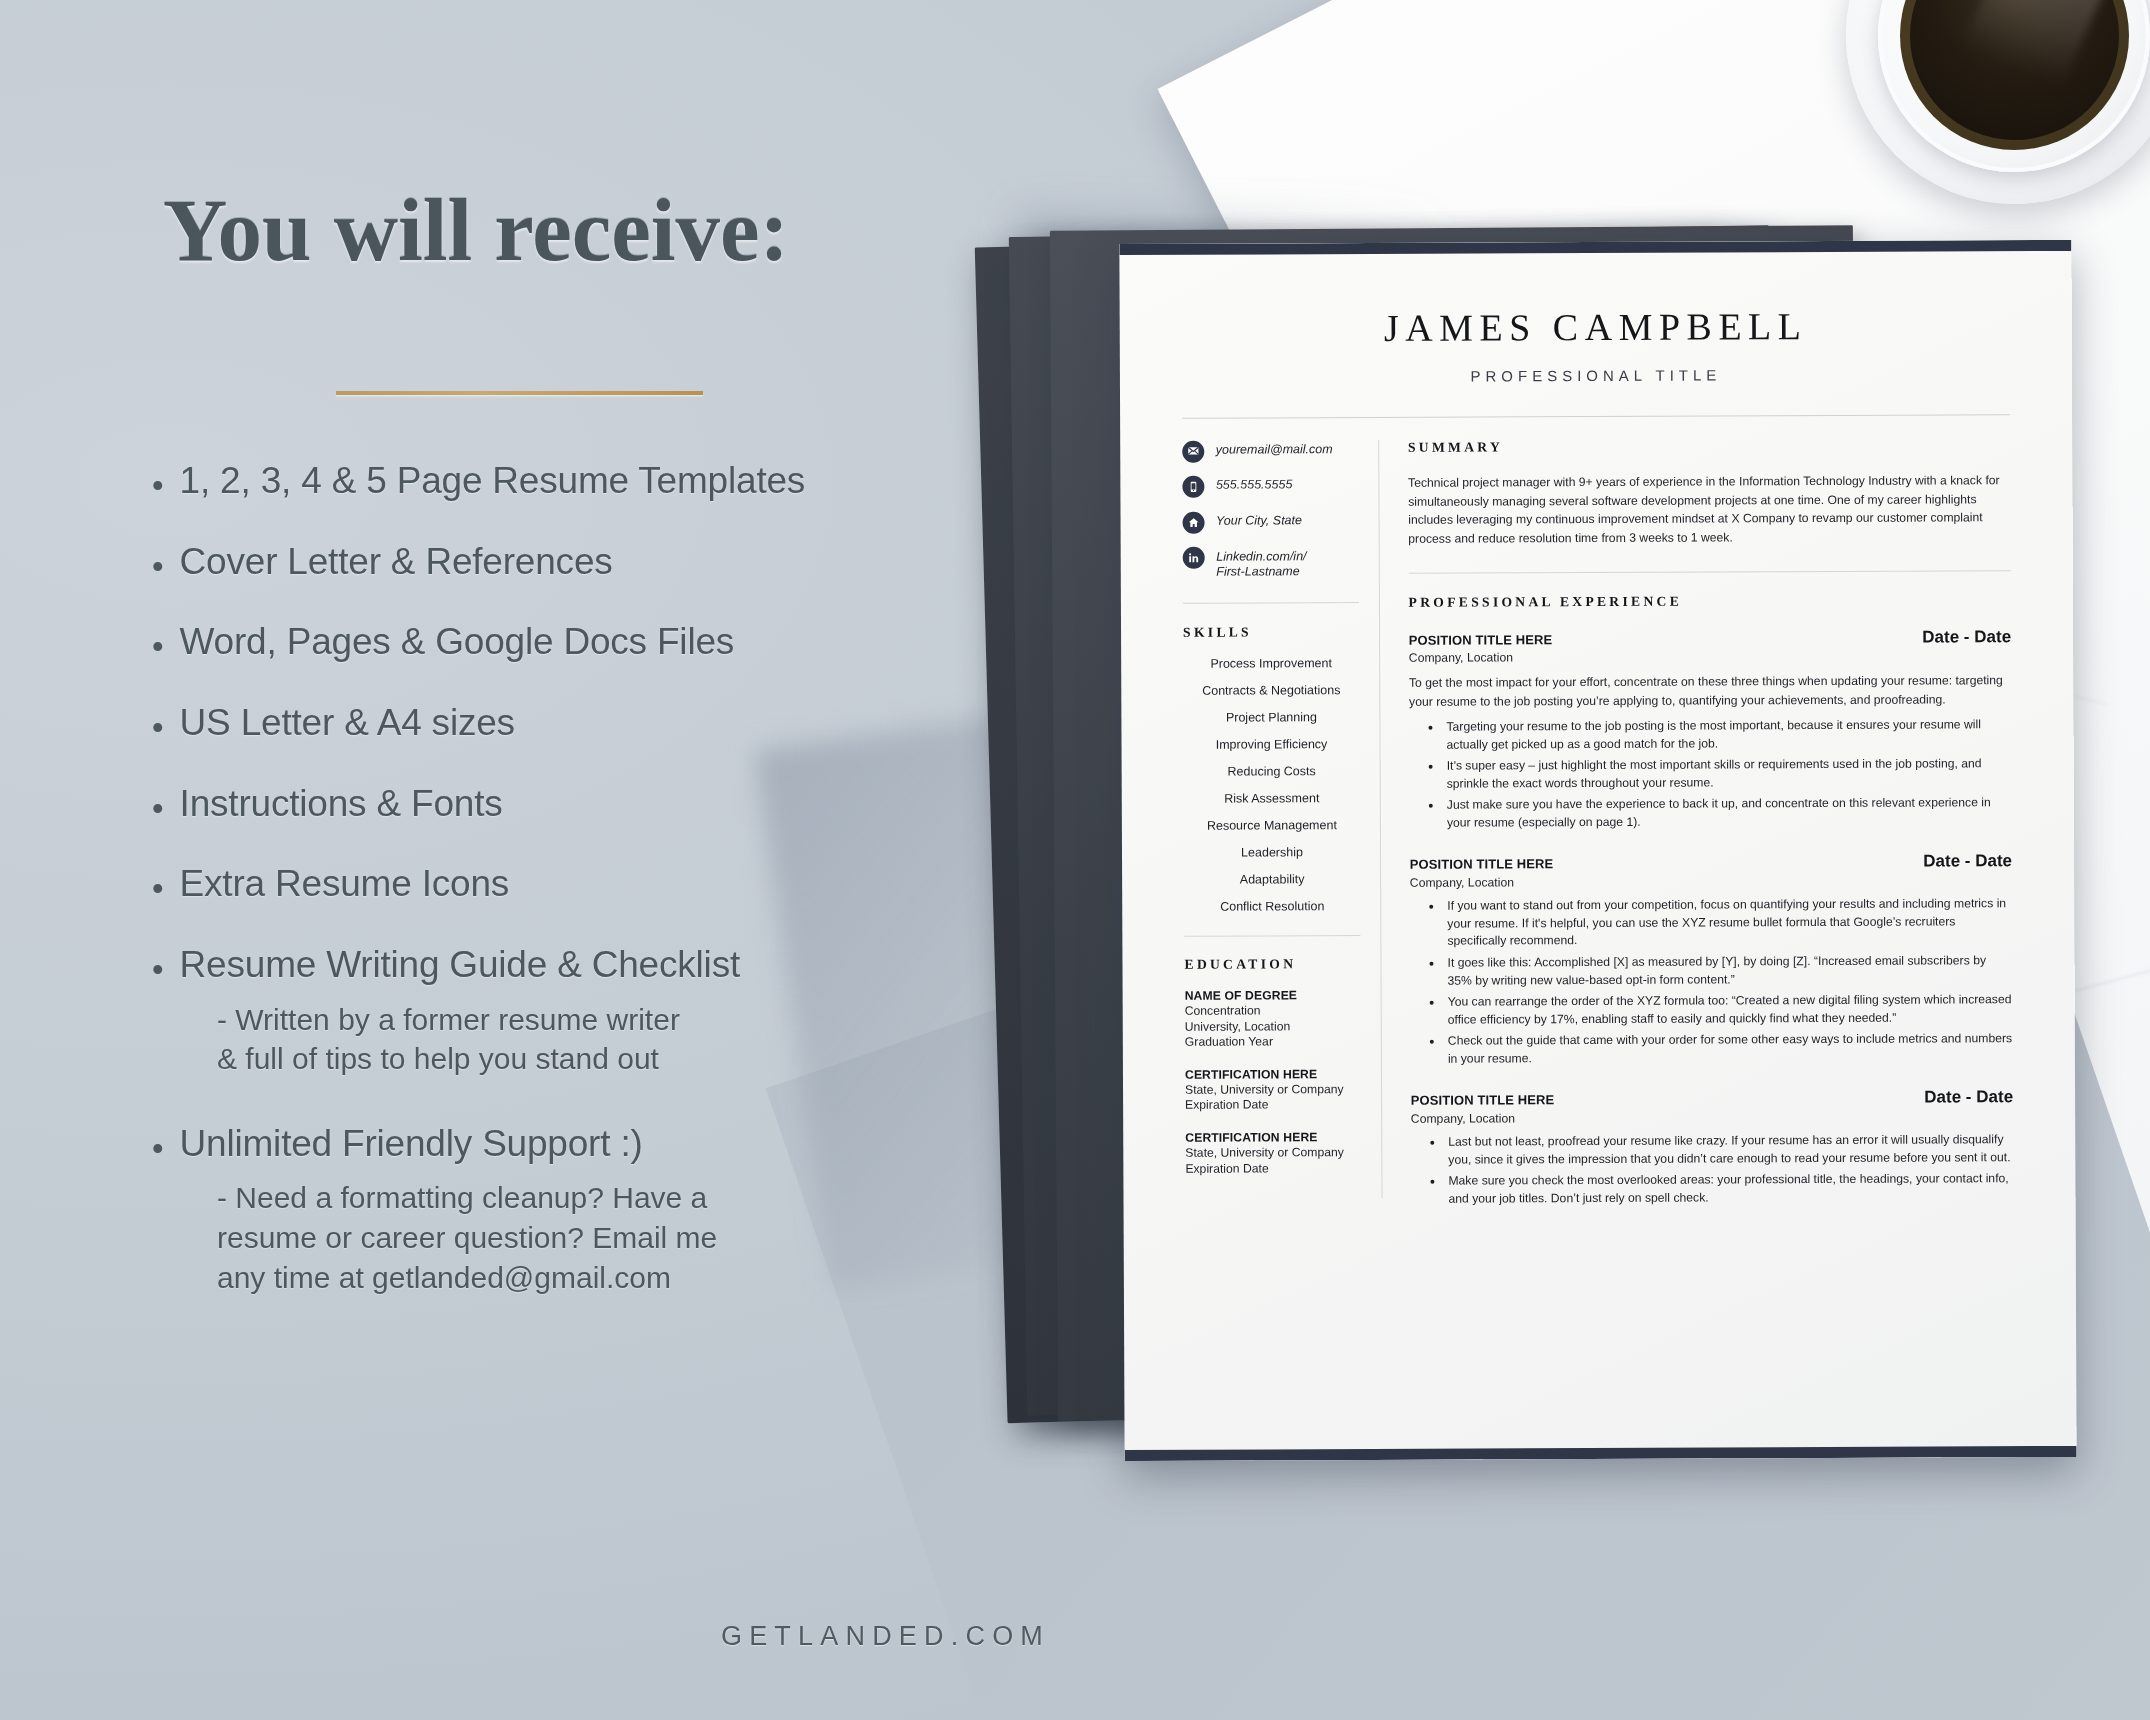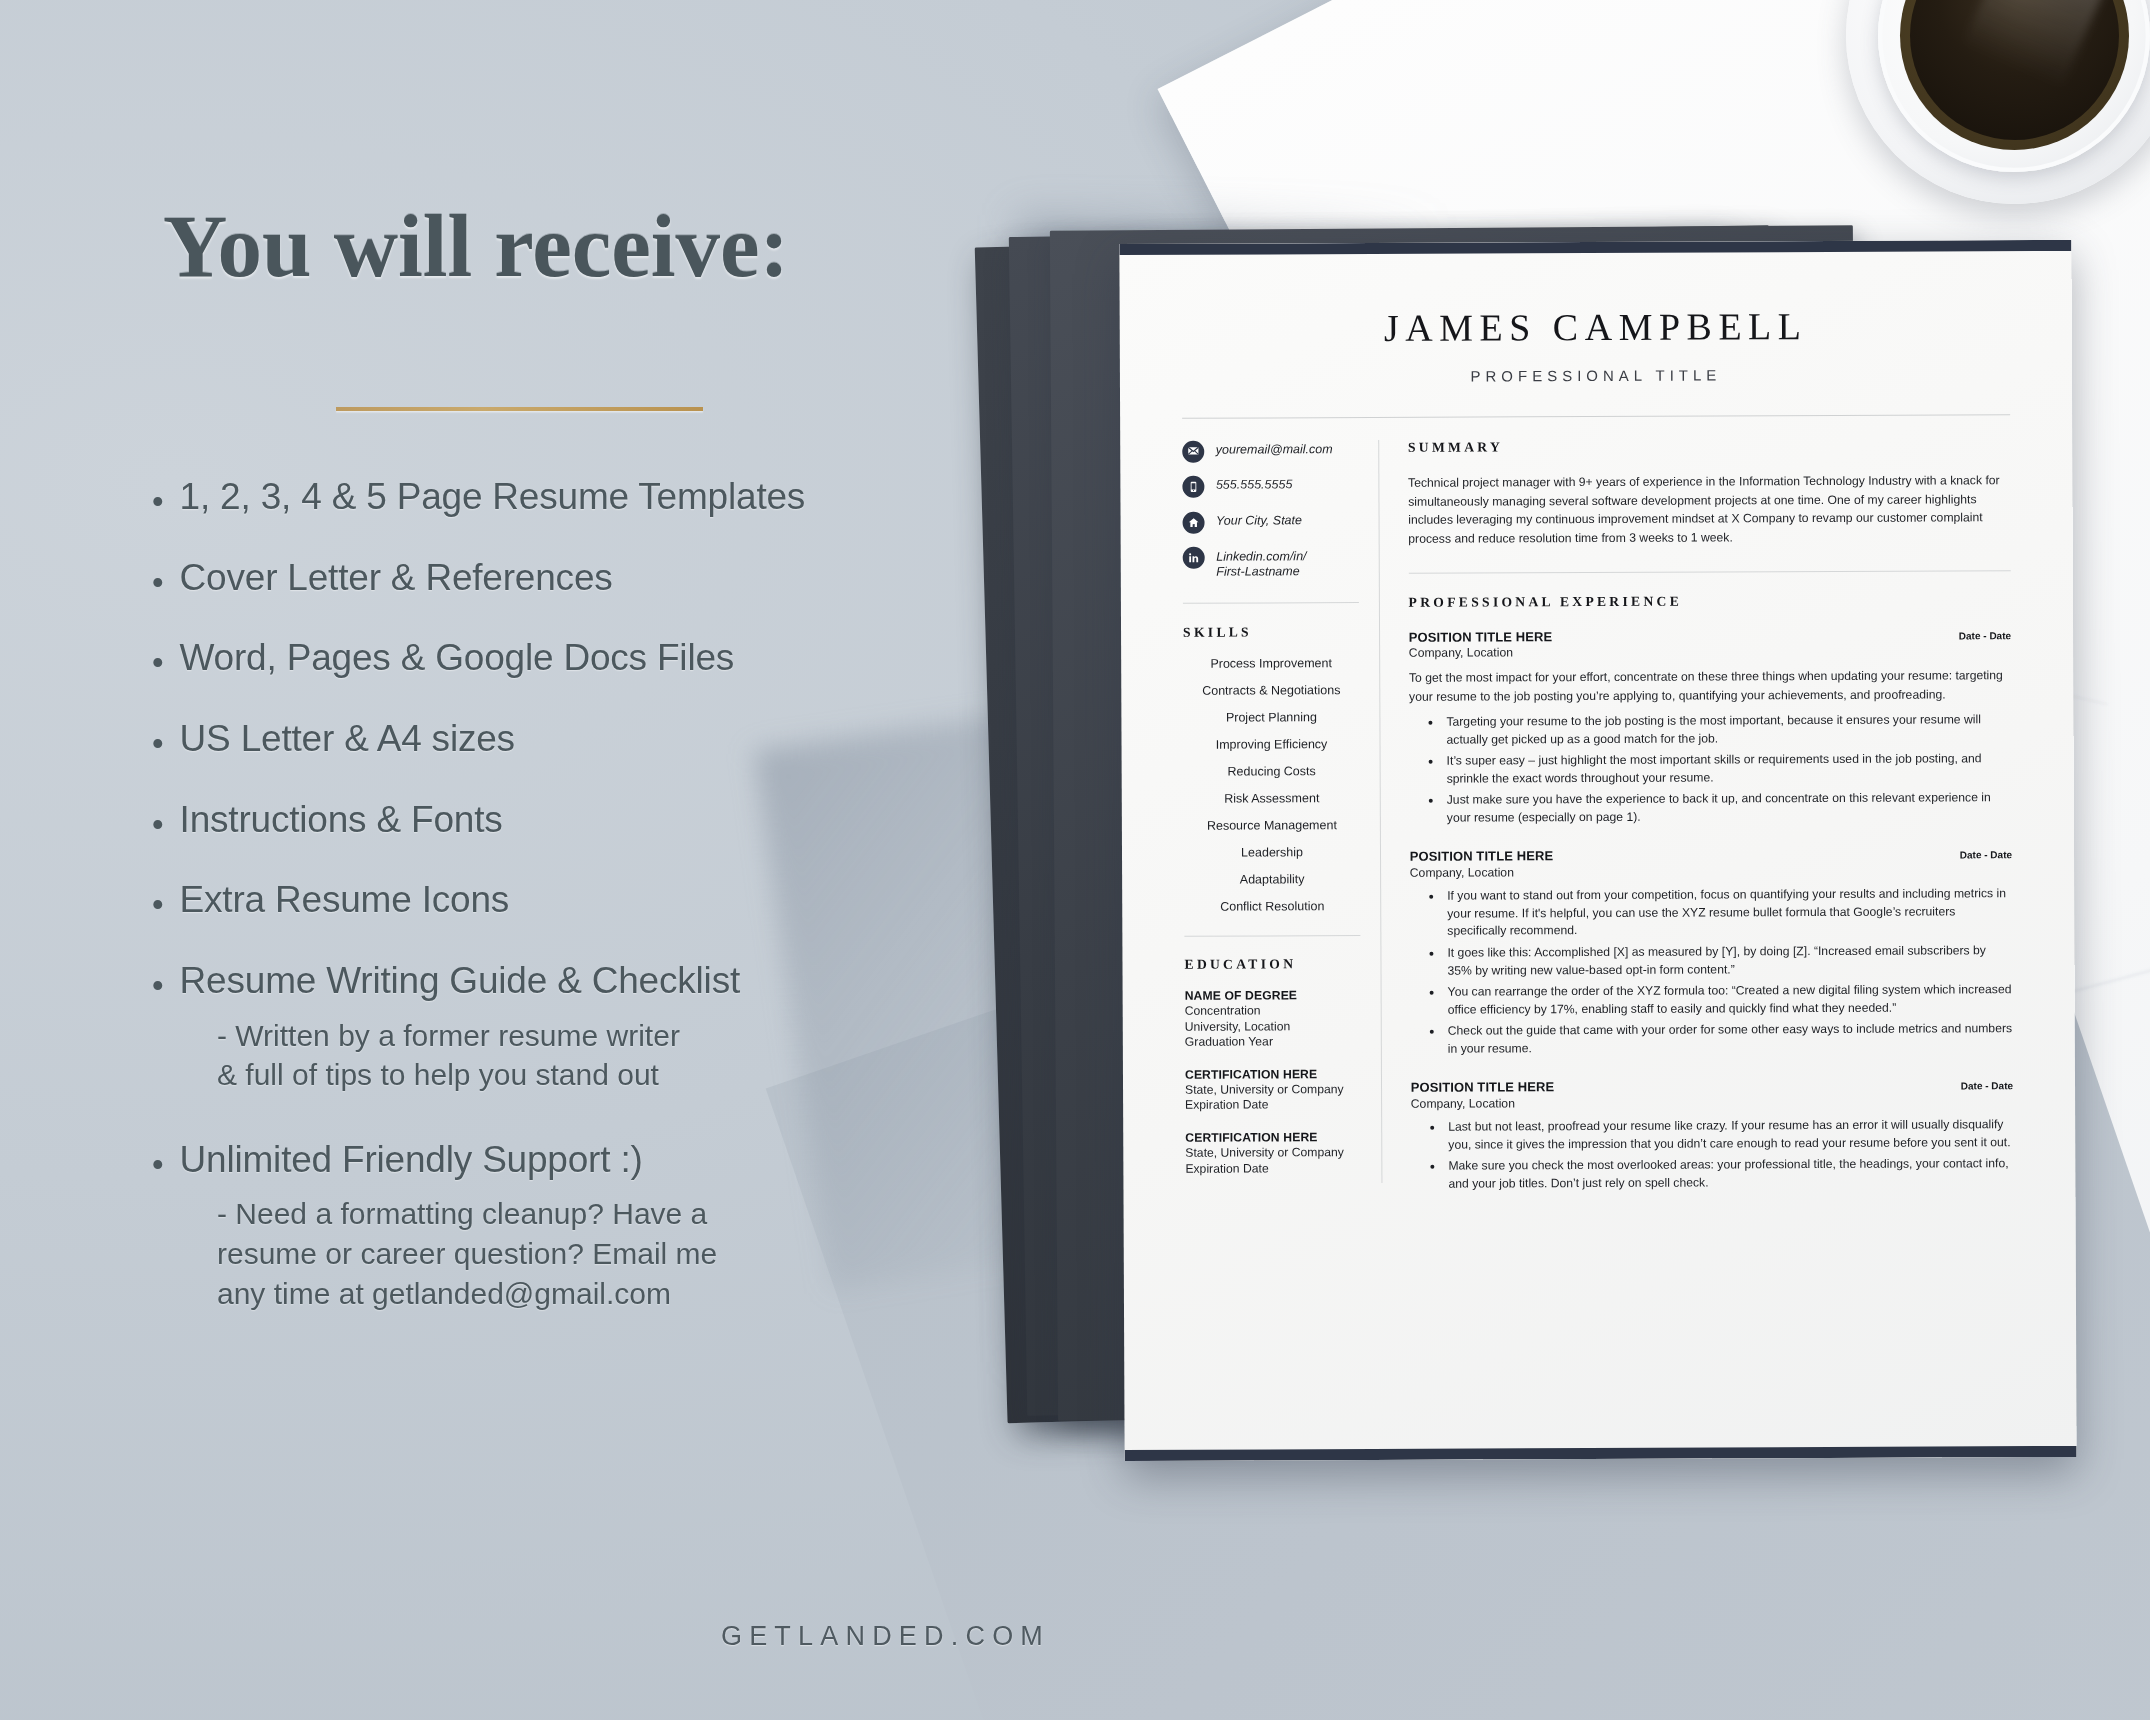--- a/index.html
+++ b/index.html
@@ -146,28 +146,28 @@
   .skill{font-size:12.5px;color:#1d1f24;margin-bottom:12px;line-height:1.2;text-align:center;}
 
   .edu-block{margin-bottom:17px;}
   .edu-title{font-size:12.2px;font-weight:700;color:#15161a;letter-spacing:0.1px;line-height:1.25;}
   .edu-line{font-size:12.2px;color:#1d1f24;line-height:1.27;}
 
   .summary-text{font-size:12.2px;line-height:1.52;color:#1d1f24;margin:0;}
   .job{margin-bottom:18.6px;}
   .job-head{display:flex;justify-content:space-between;align-items:baseline;}
   .job-title{font-size:13px;font-weight:700;color:#14161a;letter-spacing:0.1px;}
-  .job-date{font-size:10px;font-weight:700;color:#14161a;}
+  .job-date{font-size:17px;font-weight:700;color:#14161a;}
   .job-co{font-size:12.2px;color:#1d1f24;margin-top:1.4px;}
   .job-intro{font-size:12.2px;line-height:1.5;color:#1d1f24;margin-top:9.3px;}
   .job-bullets{margin:8px 0 0 0;padding-left:33px;}
   .job-bullets li{font-size:12.2px;line-height:1.46;color:#1d1f24;margin-bottom:3.6px;padding-left:4.3px;}
 
   
-  .promo{position:absolute;left:0;top:16px;width:1075px;height:1314px;}
+  .promo{position:absolute;left:0;top:0;width:1075px;height:1314px;}
   .promo-title{
     position:absolute;left:163px;top:179px;
     font-family:"Liberation Serif",serif;font-weight:700;
     font-size:89px;color:#4a565c;letter-spacing:0px;
     text-shadow:0 2.2px 2.2px rgba(255,255,255,.55), 0 -0.7px 0 rgba(40,50,60,.25);
   }
   .gold-rule{
     position:absolute;left:336px;top:391px;width:367px;height:4.3px;
     background:linear-gradient(90deg,#bd9a5f,#c9a96c 40%,#b9924f 100%);
     box-shadow:0 1.4px 1.4px rgba(255,255,255,.5);

